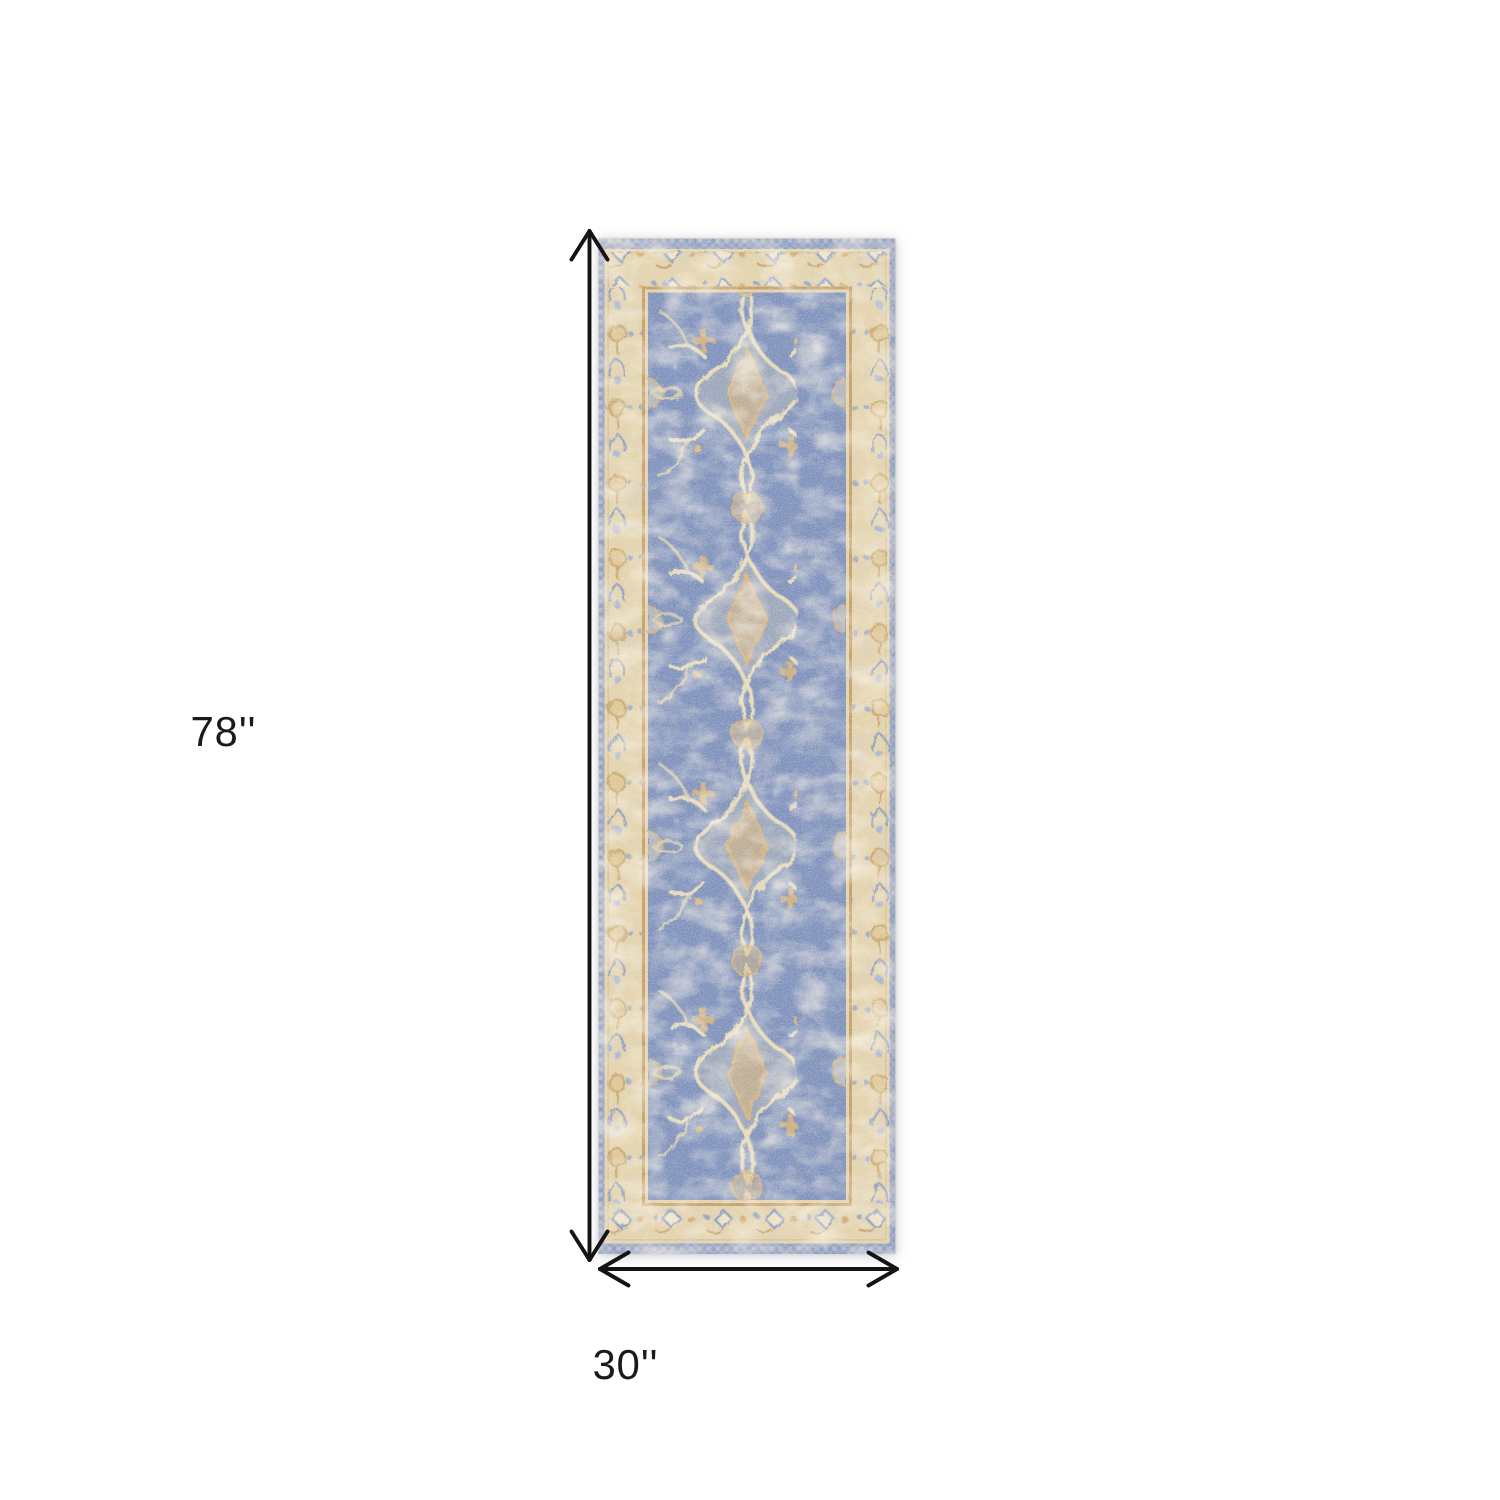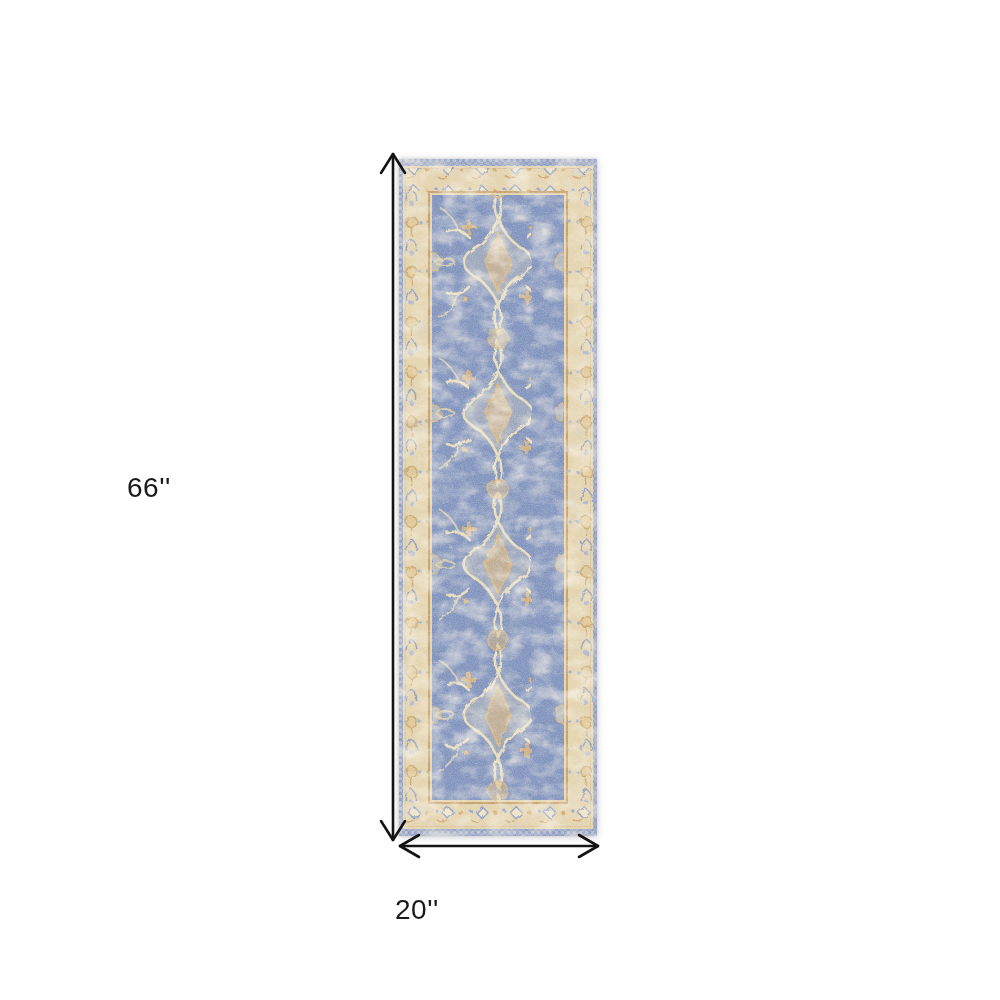--- a/index.html
+++ b/index.html
@@ -167,16 +167,16 @@
   </svg>
 
   <svg class="h-arrow" viewBox="0 0 212 30">
     <g fill="none" stroke-width="2.6" stroke-linecap="round" stroke-linejoin="round" stroke="#141414">
       <line x1="7" y1="15" x2="205" y2="15"></line>
       <path d="M26 4 L7 15 L26 26"></path>
       <path d="M186 4 L205 15 L186 26"></path>
     </g>
   </svg>
 
-  <div class="dim-label label-height">66''</div>
-  <div class="dim-label label-width">20''</div>
+  <div class="dim-label label-height">78''</div>
+  <div class="dim-label label-width">30''</div>
 
 </div>
 
 </body></html>

